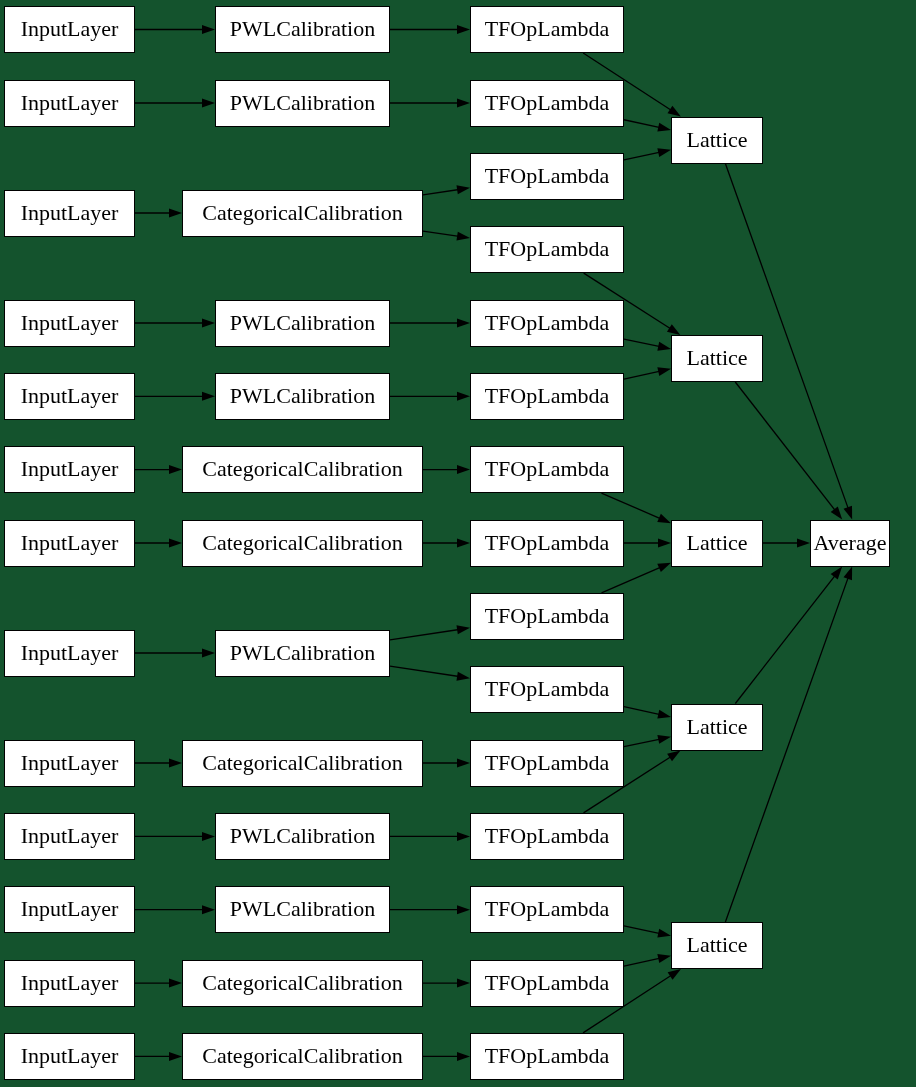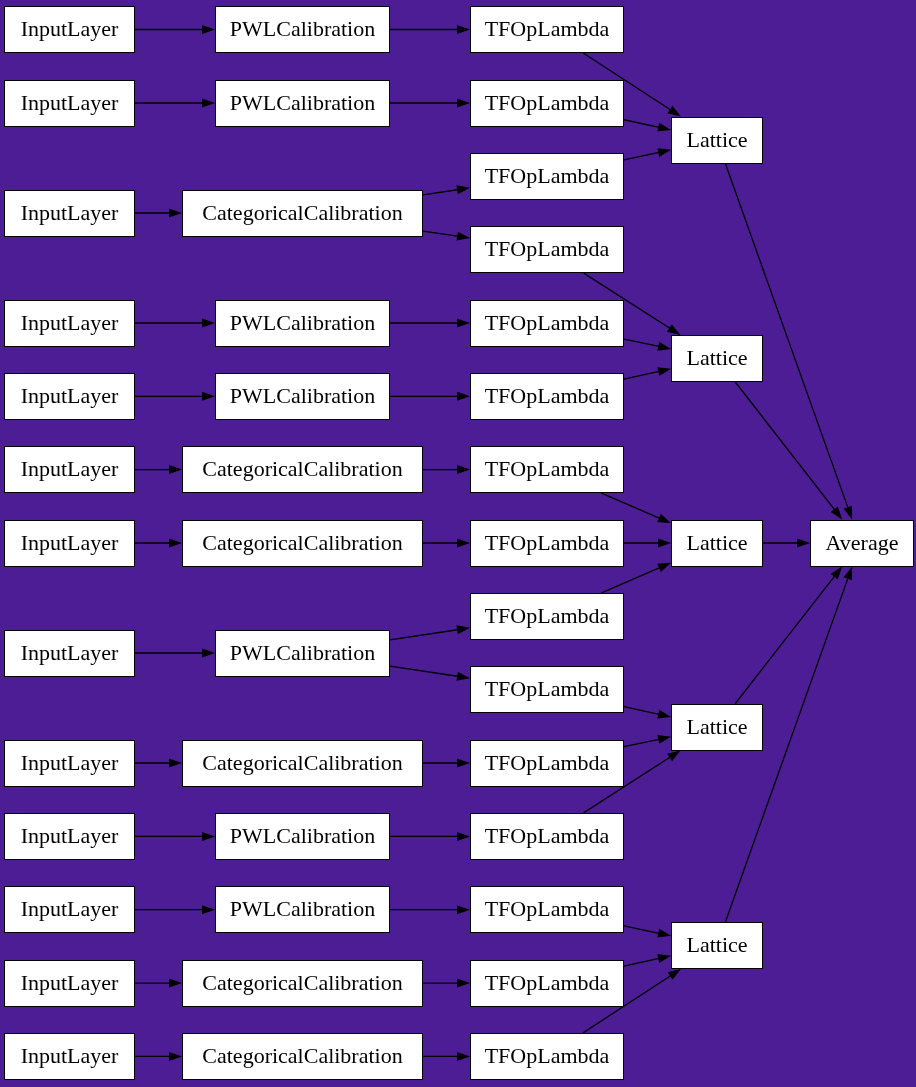--- a/index.html
+++ b/index.html
@@ -4,21 +4,21 @@
 <style>
   html, body {
     margin: 0;
     padding: 0;
     background: #ffffff;
   }
   #diagram {
     position: relative;
     width: 916px;
     height: 1087px;
-    background: #4c1d95;
+    background: #14532d;
     overflow: hidden;
     font-family: "Liberation Serif", "DejaVu Serif", serif;
   }
   #edges-layer {
     position: absolute;
     left: 0;
     top: 0;
     width: 916px;
     height: 1087px;
   }
@@ -281,15 +281,15 @@
       <div class="node node-lambda" style="left: 470px; top: 739.5px; width: 154px; height: 47px; line-height: 44px;">TFOpLambda</div>
       <div class="node node-lambda" style="left: 470px; top: 812.9px; width: 154px; height: 47px; line-height: 44px;">TFOpLambda</div>
       <div class="node node-lambda" style="left: 470px; top: 886.2px; width: 154px; height: 47px; line-height: 44px;">TFOpLambda</div>
       <div class="node node-lambda" style="left: 470px; top: 959.6px; width: 154px; height: 47px; line-height: 44px;">TFOpLambda</div>
       <div class="node node-lambda" style="left: 470px; top: 1032.9px; width: 154px; height: 47px; line-height: 44px;">TFOpLambda</div>
       <div class="node node-lattice" style="left: 671px; top: 116.5px; width: 92px; height: 47px; line-height: 44px;">Lattice</div>
       <div class="node node-lattice" style="left: 671px; top: 335px; width: 92px; height: 47px; line-height: 44px;">Lattice</div>
       <div class="node node-lattice" style="left: 671px; top: 519.5px; width: 92px; height: 47px; line-height: 44px;">Lattice</div>
       <div class="node node-lattice" style="left: 671px; top: 703.5px; width: 92px; height: 47px; line-height: 44px;">Lattice</div>
       <div class="node node-lattice" style="left: 671px; top: 922px; width: 92px; height: 47px; line-height: 44px;">Lattice</div>
-      <div class="node node-average" style="left: 810px; top: 519.5px; width: 104px; height: 47px; line-height: 44px;">Average</div>
+      <div class="node node-average" style="left: 810px; top: 519.5px; width: 80px; height: 47px; line-height: 44px;">Average</div>
     </div>
 </div>
 
 </body></html>

